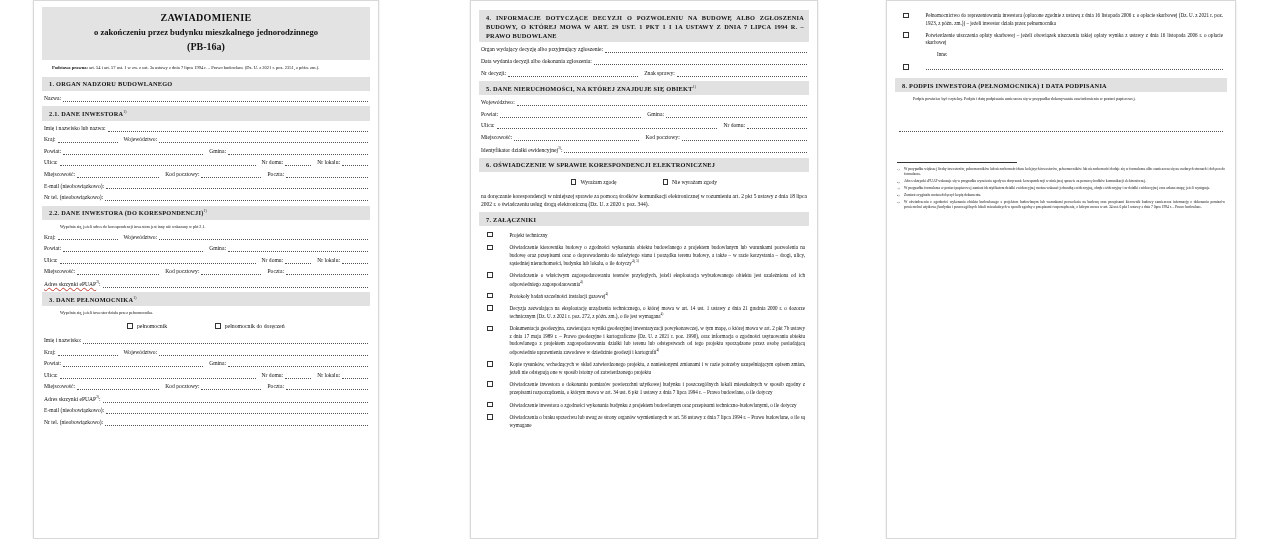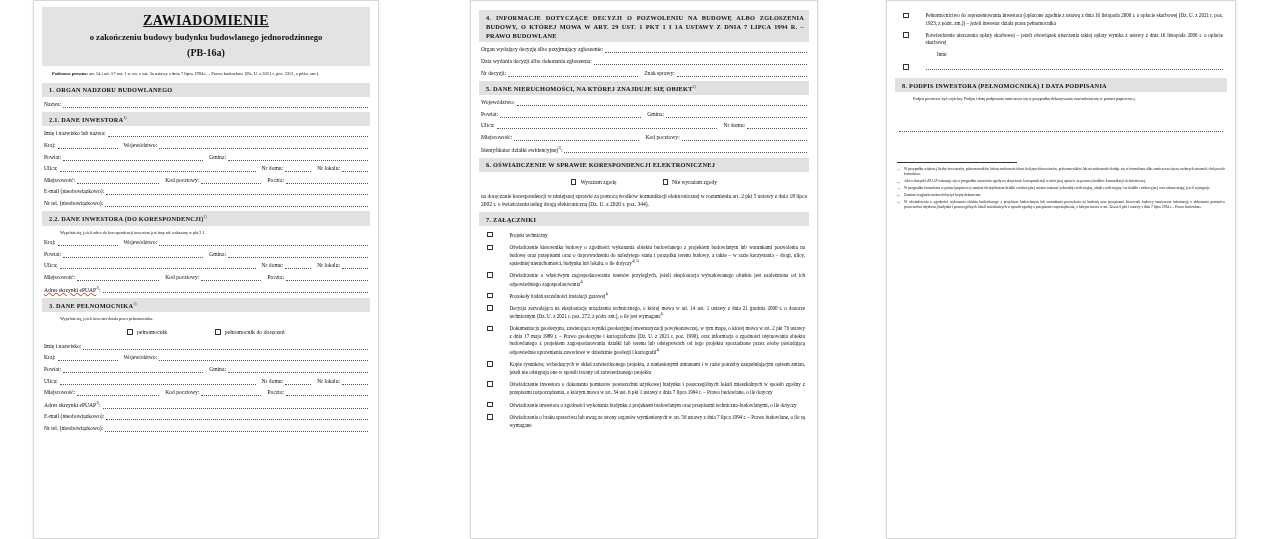--- a/index.html
+++ b/index.html
@@ -35,24 +35,23 @@
 
   
   .title-box {
     background: #e3e3e3;
     text-align: center;
     padding: 4px 6px 5px 6px;
     margin-bottom: 5px;
   }
   .title-main {
     font-weight: bold;
-    font-size: 14px;
+    font-size: 10px;
     letter-spacing: .35px;
     line-height: 1.45;
-    text-decoration: underline;
   }
   .title-sub {
     font-weight: bold;
     font-size: 8.6px;
     line-height: 1.55;
   }
   .title-code {
     font-weight: bold;
     font-size: 10px;
     line-height: 1.6;
@@ -207,21 +206,21 @@
 </style>
 </head>
 <body>
 
 <div class="viewport">
 
   <div class="page" id="page-1">
 
     <div class="title-box">
       <div class="title-main">ZAWIADOMIENIE</div>
-      <div class="title-sub">o zakończeniu budowy budynku budowlanego jednorodzinnego</div>
+      <div class="title-sub">o zakończeniu przez budynku mieszkalnego jednorodzinnego</div>
       <div class="title-code">(PB-16a)</div>
     </div>
 
     <div class="legal-basis">
       <b>Podstawa prawna:</b><span> art. 54 i art. 57 ust. 1 w zw. z ust. 3a ustawy z dnia 7 lipca 1994 r. – Prawo budowlane (Dz. U. z 2021 r. poz. 2351, z późn. zm.).</span>
     </div>
 
     <div class="sec">1. ORGAN NADZORU BUDOWLANEGO</div>
 
     <div class="row">

